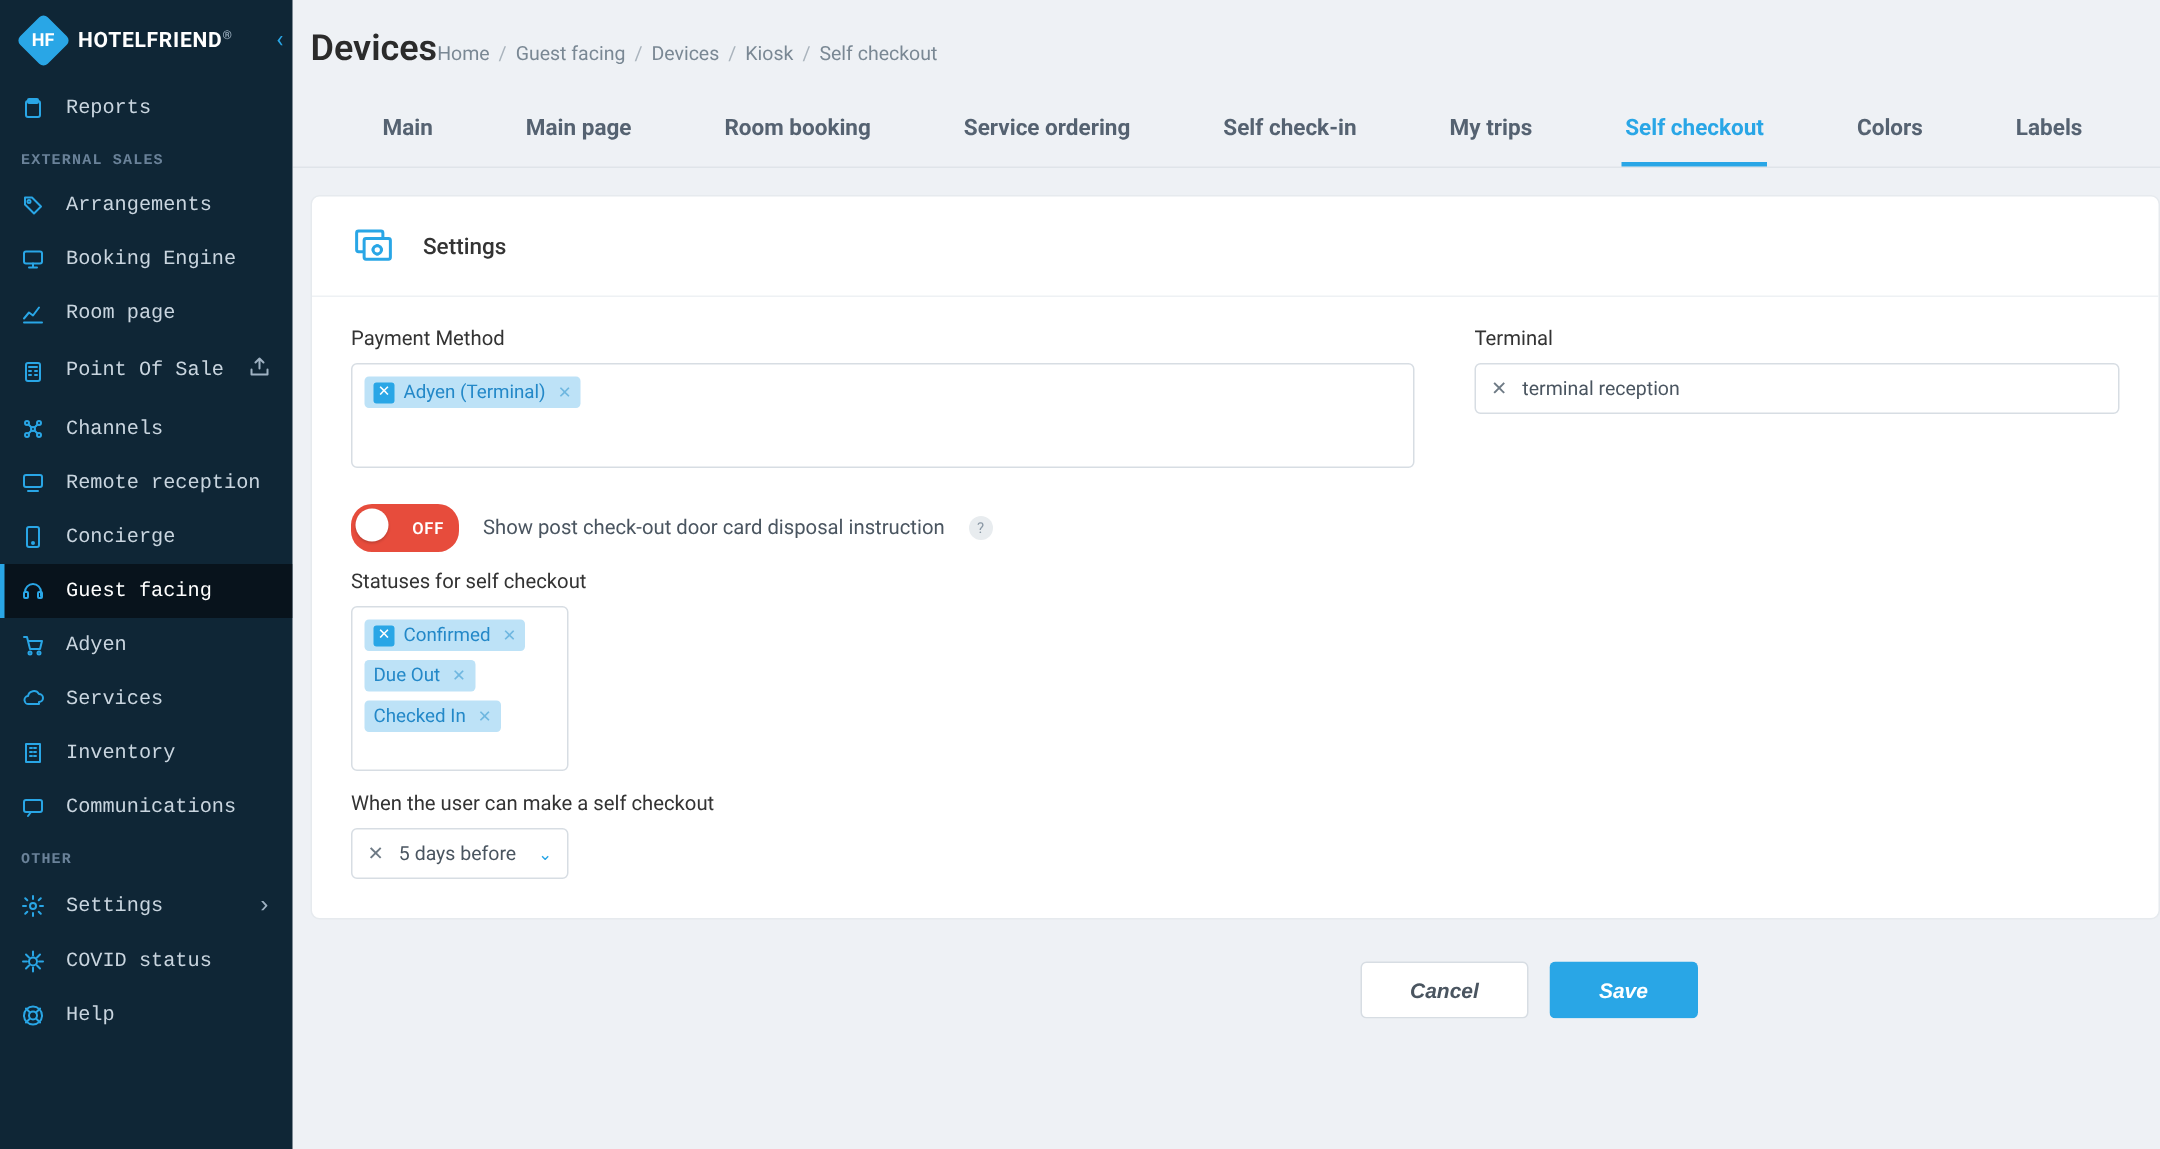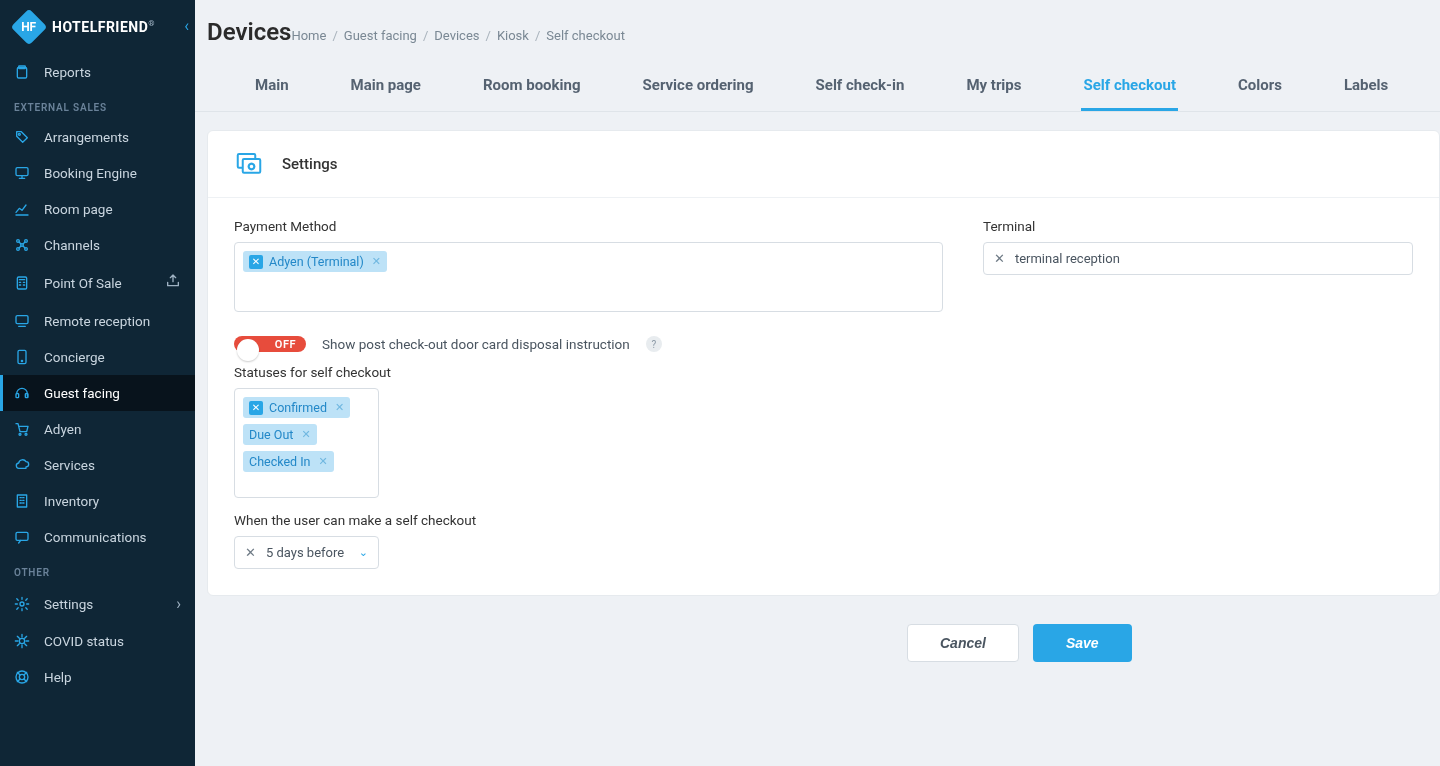--- a/index.html
+++ b/index.html
@@ -7,21 +7,21 @@
 .app { display: flex; height: 100%; }
 
 
 .sidebar { width: 195px; background: #0f2636; color: #c9d5df; display: flex; flex-direction: column; flex-shrink: 0; position: relative; }
 .sidebar-brand { display: flex; align-items: center; padding: 14px 16px; gap: 10px; position: relative; }
 .brand-logo { width: 26px; height: 26px; background: #29a6e6; border-radius: 4px; display: flex; align-items: center; justify-content: center; color: #fff; font-size: 12px; font-weight: 700; transform: rotate(45deg); }
 .brand-logo span { transform: rotate(-45deg); }
 .brand-text { color: #fff; font-weight: 700; font-size: 14px; letter-spacing: 0.5px; }
 .brand-reg { font-size: 8px; vertical-align: super; color: #9fb2c3; }
 .brand-collapse { position: absolute; right: 6px; top: 16px; color: #29a6e6; font-size: 16px; cursor: pointer; }
-.sidebar-scroll { flex: 1; overflow-y: auto; }
+.sidebar-scroll { flex: 1; overflow-y: auto; font-family: Liberation Mono, monospace; }
 .sidebar-scroll::-webkit-scrollbar { width: 6px; }
 .sidebar-scroll::-webkit-scrollbar-thumb { background: #2a3f52; border-radius: 3px; }
 .sidebar-section-title { font-size: 10px; color: #6a8299; letter-spacing: 0.8px; font-weight: 600; padding: 12px 14px 6px; }
 .sidebar-item { display: flex; align-items: center; gap: 14px; padding: 10px 14px; font-size: 13.5px; color: #c9d5df; cursor: pointer; position: relative; }
 .sidebar-item.active { background: #08131c; color: #fff; }
 .sidebar-item.active::before { content: ''; position: absolute; left: 0; top: 0; bottom: 0; width: 3px; background: #29a6e6; }
 .sidebar-icon { width: 16px; height: 16px; display: inline-flex; align-items: center; justify-content: center; color: #29a6e6; font-size: 14px; flex-shrink: 0; }
 .sidebar-item .trail { margin-left: auto; color: #9fb2c3; font-size: 16px; }
 
 
@@ -53,21 +53,21 @@
 .tag { display: inline-flex; align-items: center; background: #bde2f7; color: #2388c8; border-radius: 3px; font-size: 12.5px; padding: 3px 6px; gap: 6px; }
 .tag .tag-sq { width: 14px; height: 14px; background: #29a6e6; color: #fff; display: flex; align-items: center; justify-content: center; border-radius: 2px; font-size: 10px; line-height: 1; }
 .tag .tag-x { color: #6fb7e0; margin-left: 2px; font-size: 11px; cursor: pointer; }
 
 .selectbox { border: 1px solid #d7dde3; border-radius: 4px; padding: 8px 10px; display: flex; align-items: center; gap: 10px; font-size: 13px; color: #4a5560; width: 100%; }
 .selectbox .sel-x { color: #6e7a85; font-size: 13px; cursor: pointer; }
 .selectbox .sel-caret { margin-left: auto; color: #29a6e6; font-size: 11px; }
 .selectbox.narrow { width: 145px; }
 
 .toggle-row { display: flex; align-items: center; gap: 16px; margin: 24px 0 12px; }
-.toggle { width: 72px; height: 16px; border-radius: 14px; position: relative; cursor: pointer; display: flex; align-items: center; }
+.toggle { width: 72px; height: 32px; border-radius: 14px; position: relative; cursor: pointer; display: flex; align-items: center; }
 .toggle.off { background: #e74c3c; }
 .toggle-knob { width: 22px; height: 22px; background: #fff; border-radius: 50%; position: absolute; left: 3px; top: 3px; box-shadow: 0 1px 2px rgba(0,0,0,0.2); }
 .toggle-label { position: absolute; right: 10px; color: #fff; font-size: 11px; font-weight: 600; letter-spacing: 0.5px; }
 .toggle-text { font-size: 13.5px; color: #4a5560; }
 .help-circle { width: 16px; height: 16px; border-radius: 50%; background: #e8ecef; color: #8a98a5; font-size: 10px; display: flex; align-items: center; justify-content: center; }
 
 .section-gap { margin-top: 14px; }
 
 .actions { display: flex; gap: 14px; justify-content: flex-start; padding: 12px 0 0 700px; }
 .btn { padding: 10px 32px; border-radius: 4px; font-size: 14px; font-weight: 600; cursor: pointer; border: 1px solid transparent; font-style: italic; }
@@ -120,46 +120,46 @@
             <span>Booking Engine</span>
           </div>
           <div class="sidebar-item">
             <span class="sidebar-icon">
               <svg width="16" height="16" viewBox="0 0 24 24" fill="none" stroke="currentColor" stroke-width="2" stroke-linecap="round" stroke-linejoin="round">
                 <path d="M3 17l5-6 4 3 6-8"></path>
                 <path d="M3 21h18"></path>
               </svg>
             </span>
             <span>Room page</span>
+          </div>
+          <div class="sidebar-item">
+            <span class="sidebar-icon">
+              <svg width="16" height="16" viewBox="0 0 24 24" fill="none" stroke="currentColor" stroke-width="2" stroke-linecap="round" stroke-linejoin="round">
+                <rect x="5" y="3" width="14" height="18" rx="2"></rect>
+                <path d="M8 7h8M8 11h2M8 15h2M14 11h2M14 15h2"></path>
+              </svg>
+            </span>
+            <span>Point Of Sale</span>
+            <span class="trail"><svg width="16" height="16" viewBox="0 0 24 24" fill="none" stroke="currentColor" stroke-width="2" stroke-linecap="round" stroke-linejoin="round">
+                <path d="M12 3v10M8 7l4-4 4 4"></path>
+                <path d="M4 14v5h16v-5"></path>
+              </svg></span>
           </div>
           <div class="sidebar-item">
             <span class="sidebar-icon">
               <svg width="16" height="16" viewBox="0 0 24 24" fill="none" stroke="currentColor" stroke-width="2" stroke-linecap="round" stroke-linejoin="round">
                 <circle cx="6" cy="6" r="2"></circle>
                 <circle cx="18" cy="6" r="2"></circle>
                 <circle cx="6" cy="18" r="2"></circle>
                 <circle cx="18" cy="18" r="2"></circle>
                 <circle cx="12" cy="12" r="2"></circle>
                 <path d="M7.5 7.5l3 3M16.5 7.5l-3 3M7.5 16.5l3-3M16.5 16.5l-3-3"></path>
               </svg>
             </span>
             <span>Channels</span>
-          </div>
-          <div class="sidebar-item">
-            <span class="sidebar-icon">
-              <svg width="16" height="16" viewBox="0 0 24 24" fill="none" stroke="currentColor" stroke-width="2" stroke-linecap="round" stroke-linejoin="round">
-                <rect x="5" y="3" width="14" height="18" rx="2"></rect>
-                <path d="M8 7h8M8 11h2M8 15h2M14 11h2M14 15h2"></path>
-              </svg>
-            </span>
-            <span>Point Of Sale</span>
-            <span class="trail"><svg width="16" height="16" viewBox="0 0 24 24" fill="none" stroke="currentColor" stroke-width="2" stroke-linecap="round" stroke-linejoin="round">
-                <path d="M12 3v10M8 7l4-4 4 4"></path>
-                <path d="M4 14v5h16v-5"></path>
-              </svg></span>
           </div>
           <div class="sidebar-item">
             <span class="sidebar-icon">
               <svg width="16" height="16" viewBox="0 0 24 24" fill="none" stroke="currentColor" stroke-width="2" stroke-linecap="round" stroke-linejoin="round">
                 <rect x="3" y="4" width="18" height="12" rx="2"></rect>
                 <path d="M7 20h10"></path>
               </svg>
             </span>
             <span>Remote reception</span>
           </div>

